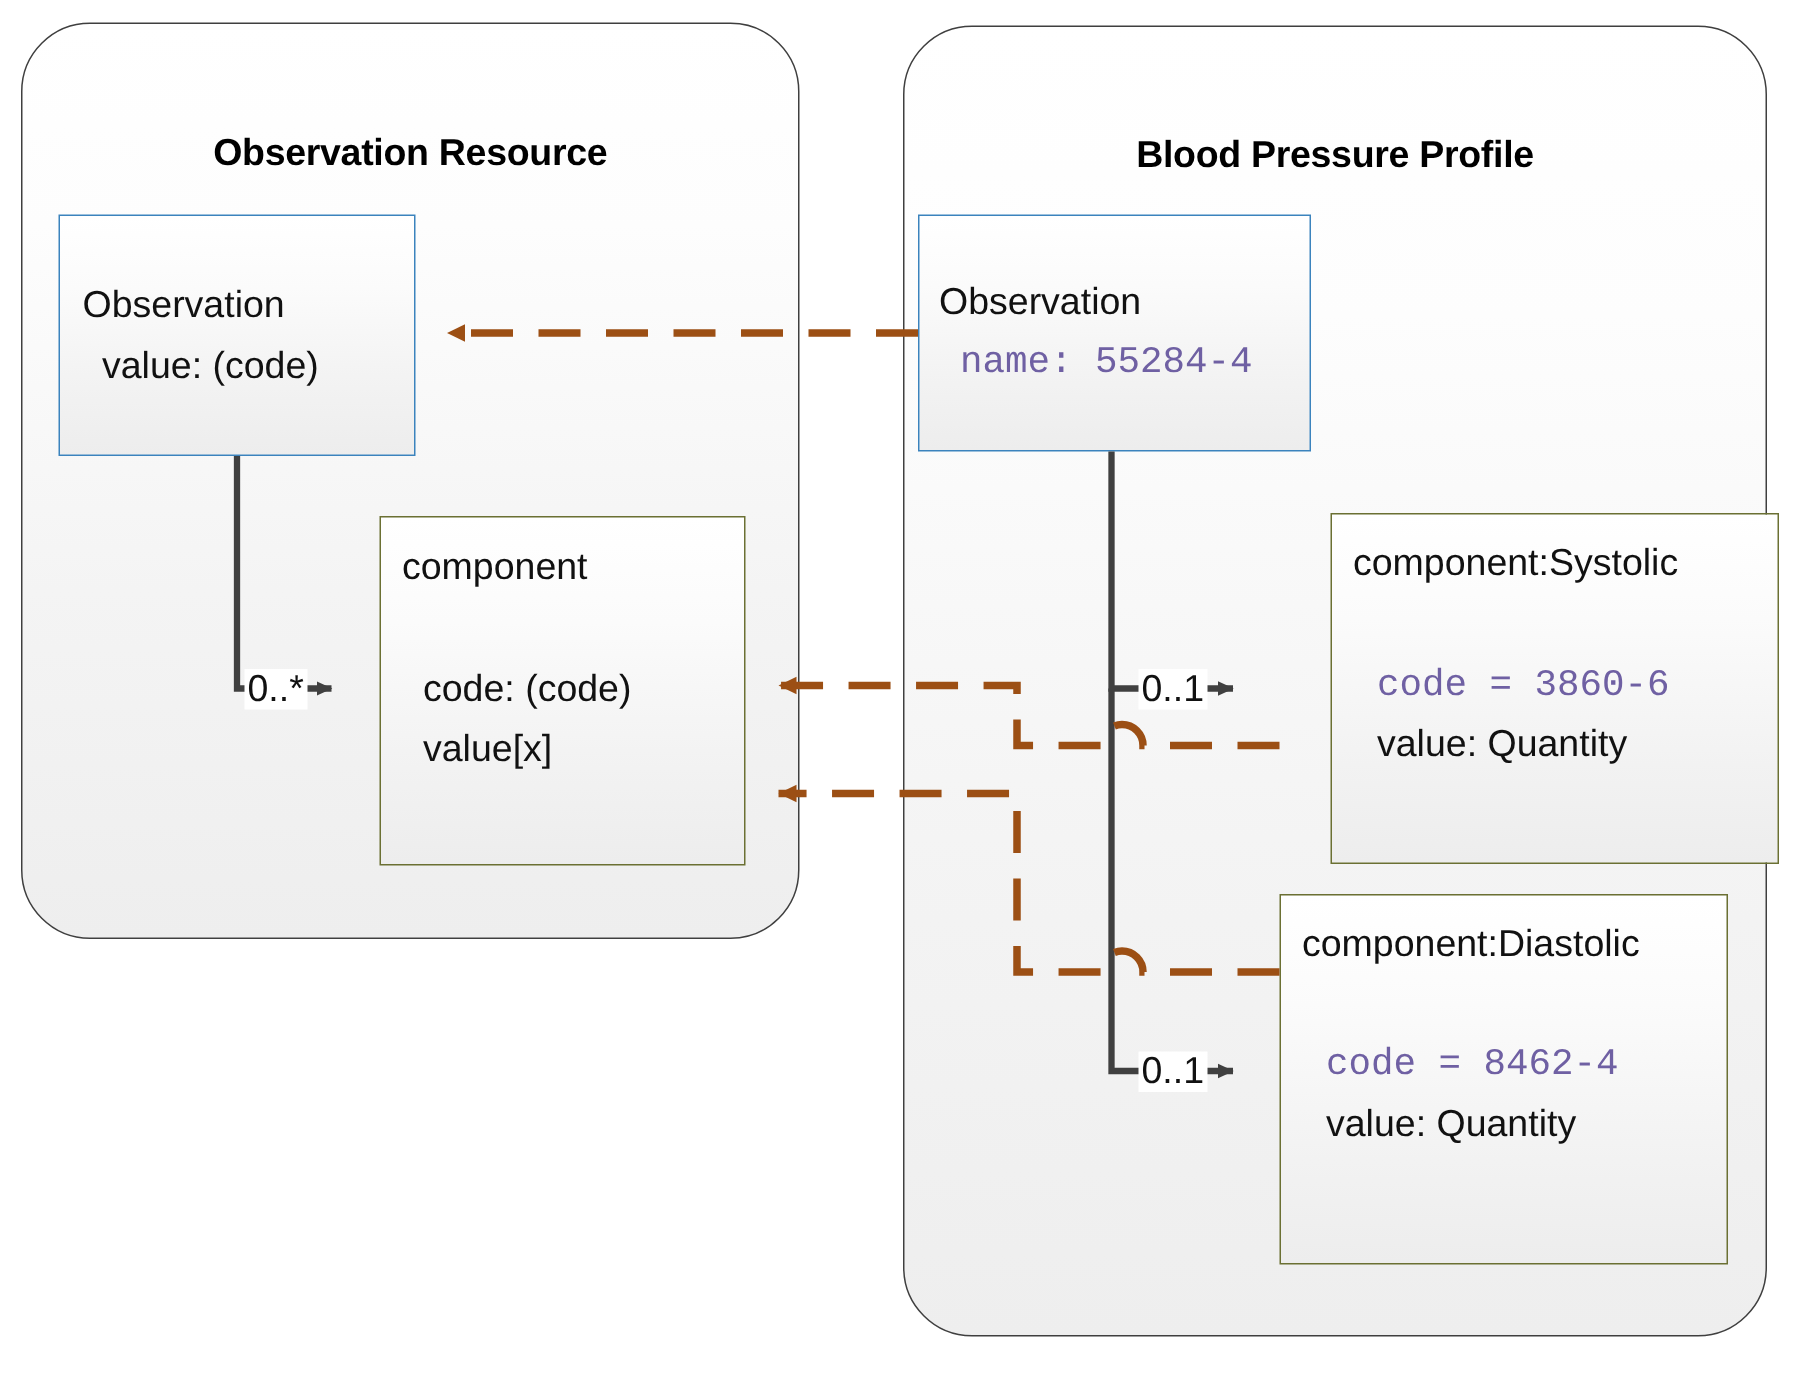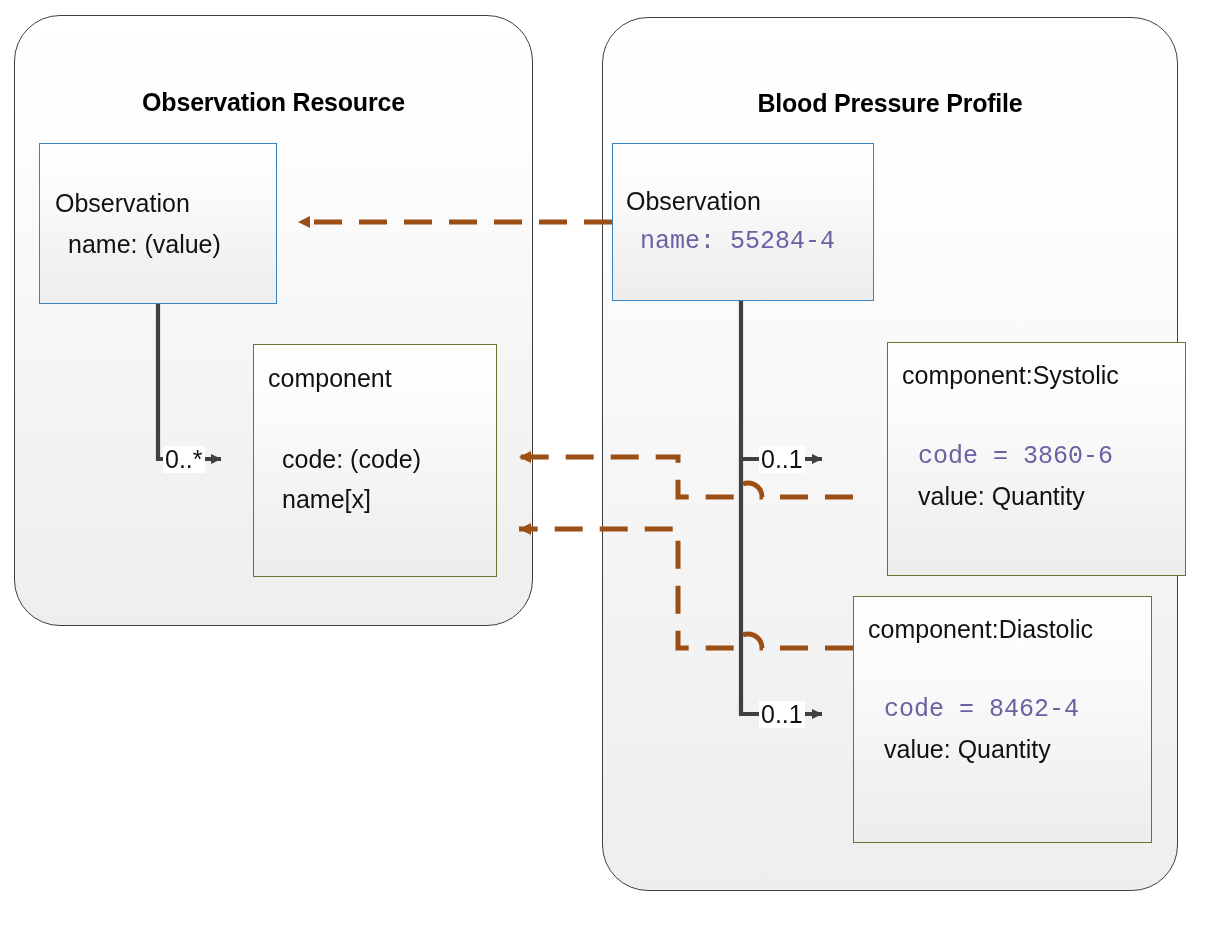--- a/index.html
+++ b/index.html
@@ -93,27 +93,27 @@
 <body>
 
 <div id="diagram-root">
 
   <div class="panel" style="left:14px; top:15px; width:519px; height:611px;">
     <div class="panel-title" style="top:72px;">Observation Resource</div>
   </div>
 
   <div class="node blue" style="left:39px; top:143px; width:238px; height:161px;">
     <div class="node-title" style="left:15px; top:47px;">Observation</div>
-    <div class="node-attr" style="left:28px; top:88px;">name: (value)</div>
+    <div class="node-attr" style="left:28px; top:88px;">value: (code)</div>
   </div>
 
   <div class="node olive" style="left:253px; top:344px; width:244px; height:233px;">
     <div class="node-title" style="left:14px; top:21px;">component</div>
     <div class="node-attr" style="left:28px; top:102px;">code: (code)</div>
-    <div class="node-attr" style="left:28px; top:142px;">name[x]</div>
+    <div class="node-attr" style="left:28px; top:142px;">value[x]</div>
   </div>
 
   <div class="panel" style="left:602px; top:17px; width:576px; height:874px;">
     <div class="panel-title" style="top:71px;">Blood Pressure Profile</div>
   </div>
 
   <div class="node blue" style="left:612px; top:143px; width:262px; height:158px;">
     <div class="node-title" style="left:13px; top:45px;">Observation</div>
     <div class="node-attr accent" style="left:27px; top:85px;">name: 55284-4</div>
   </div>

